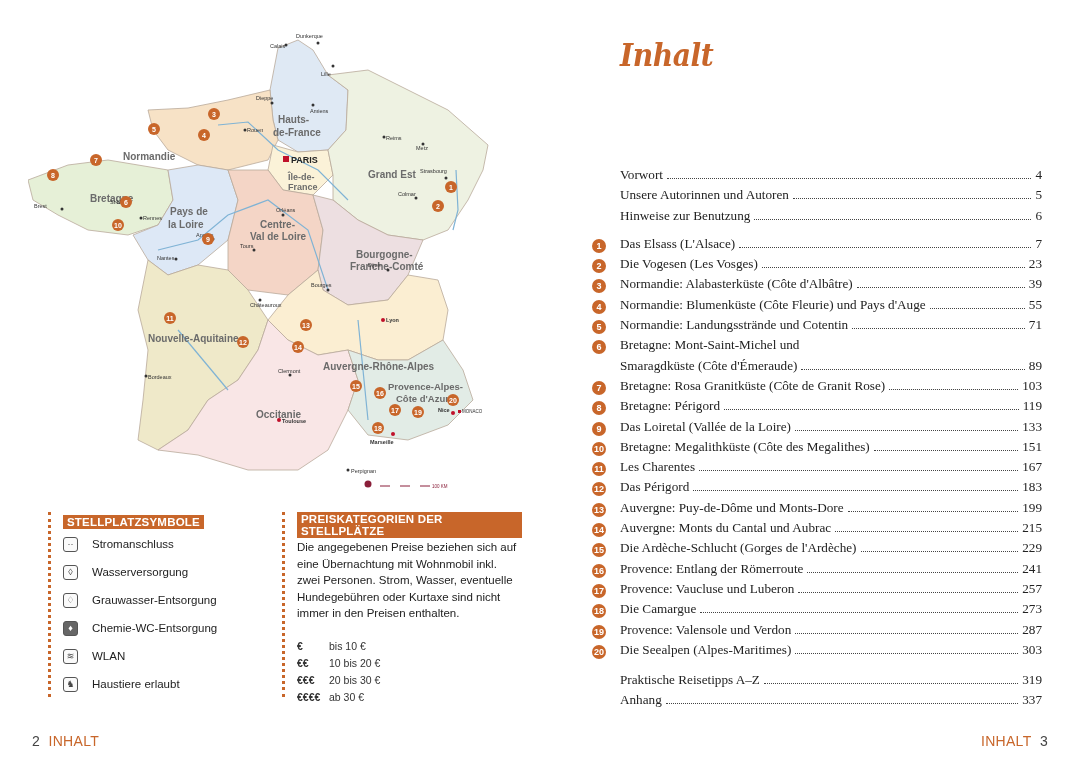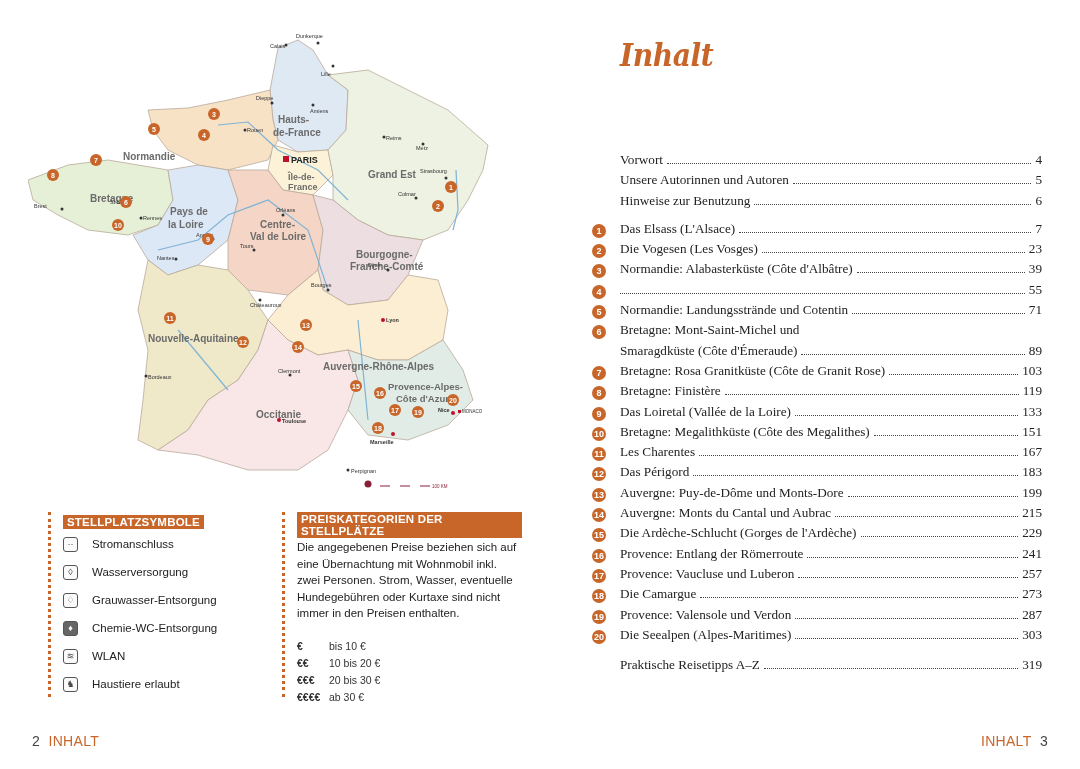--- a/index.html
+++ b/index.html
@@ -30,21 +30,21 @@
 
   
   .folio { position: absolute; top: 733px; font-size: 14px; letter-spacing: 0.3px; }
   .folio .num { color: #444; }
   .folio .lbl { color: #c8662a; }
   .folio-left { left: 32px; text-align: right; }
   .folio-right { right: 32px; }
 
   
   .toc-title { position: absolute; left: 80px; top: 36px; font-family: "DejaVu Serif", serif; font-size: 32px; font-weight: bold; font-style: italic; color: #c8662a; letter-spacing: -0.5px; transform: scaleX(0.88); transform-origin: left; }
-  .toc { position: absolute; left: 80px; top: 152px; width: 422px; font-family: "Liberation Serif", serif; font-size: 13.2px; color: #222; }
+  .toc { position: absolute; left: 80px; top: 167px; width: 422px; font-family: "Liberation Serif", serif; font-size: 13.2px; color: #222; }
   .toc-row { position: relative; display: flex; align-items: baseline; height: 20.3px; }
   .toc-row .badge { position: absolute; left: -28px; top: 3px; width: 14px; height: 14px; border-radius: 50%; background: #c8662a; color: #fff; font-family: "Liberation Sans", sans-serif; font-size: 9px; font-weight: bold; display: flex; align-items: center; justify-content: center; }
   .toc-row .t { white-space: nowrap; padding-right: 4px; }
   .toc-row .dots { flex: 1; border-bottom: 1px dotted #444; margin-bottom: 3px; height: 1px; }
   .toc-row .p { padding-left: 4px; white-space: nowrap; }
   .toc-row.nodots .dots { border: none; }
   .gap1 { height: 8px; }
   .gap2 { height: 10px; }
 </style>
 </head>
@@ -319,20 +319,21 @@
           <span class="p">23</span>
         </div>
       <div class="toc-row">
           <span class="badge">3</span>
           <span class="t">Normandie: Alabasterküste (Côte d'Albâtre)</span>
           <span class="dots"></span>
           <span class="p">39</span>
         </div>
       <div class="toc-row">
           <span class="badge">4</span>
+          <span class="t">Normandie: Blumenküste (Côte Fleurie) und Pays d'Auge</span>
           <span class="dots"></span>
           <span class="p">55</span>
         </div>
       <div class="toc-row">
           <span class="badge">5</span>
           <span class="t">Normandie: Landungsstrände und Cotentin</span>
           <span class="dots"></span>
           <span class="p">71</span>
         </div>
       <div class="toc-row nodots">
@@ -346,21 +347,21 @@
           <span class="p">89</span>
         </div>
       <div class="toc-row">
           <span class="badge">7</span>
           <span class="t">Bretagne: Rosa Granitküste (Côte de Granit Rose)</span>
           <span class="dots"></span>
           <span class="p">103</span>
         </div>
       <div class="toc-row">
           <span class="badge">8</span>
-          <span class="t">Bretagne: Finistère</span>
+          <span class="t">Bretagne: Périgord</span>
           <span class="dots"></span>
           <span class="p">119</span>
         </div>
       <div class="toc-row">
           <span class="badge">9</span>
           <span class="t">Das Loiretal (Vallée de la Loire)</span>
           <span class="dots"></span>
           <span class="p">133</span>
         </div>
       <div class="toc-row">
@@ -429,20 +430,25 @@
           <span class="dots"></span>
           <span class="p">303</span>
         </div>
 
       <div class="gap2"></div>
 
       <div class="toc-row">
           <span class="t">Praktische Reisetipps A–Z</span>
           <span class="dots"></span>
           <span class="p">319</span>
+        </div>
+      <div class="toc-row">
+          <span class="t">Anhang</span>
+          <span class="dots"></span>
+          <span class="p">337</span>
         </div>
     </div>
 
     <div class="folio folio-right">
       <span class="lbl">INHALT</span>&nbsp;
       <span class="num">3</span>
     </div>
   </div>
 </div>
 

